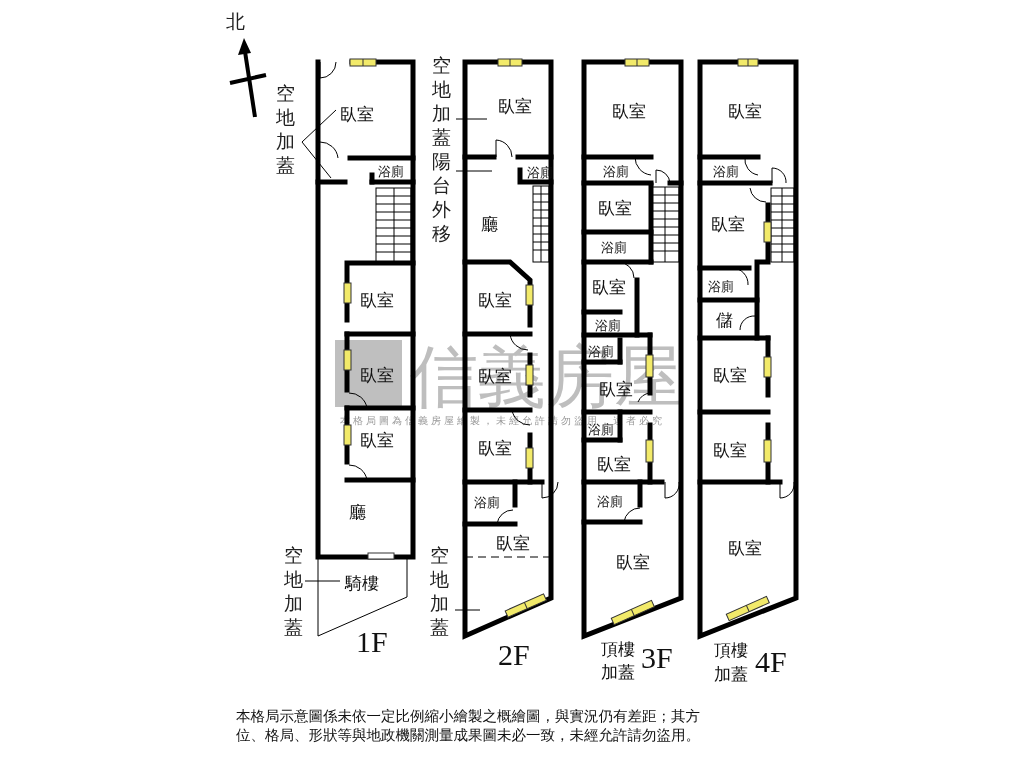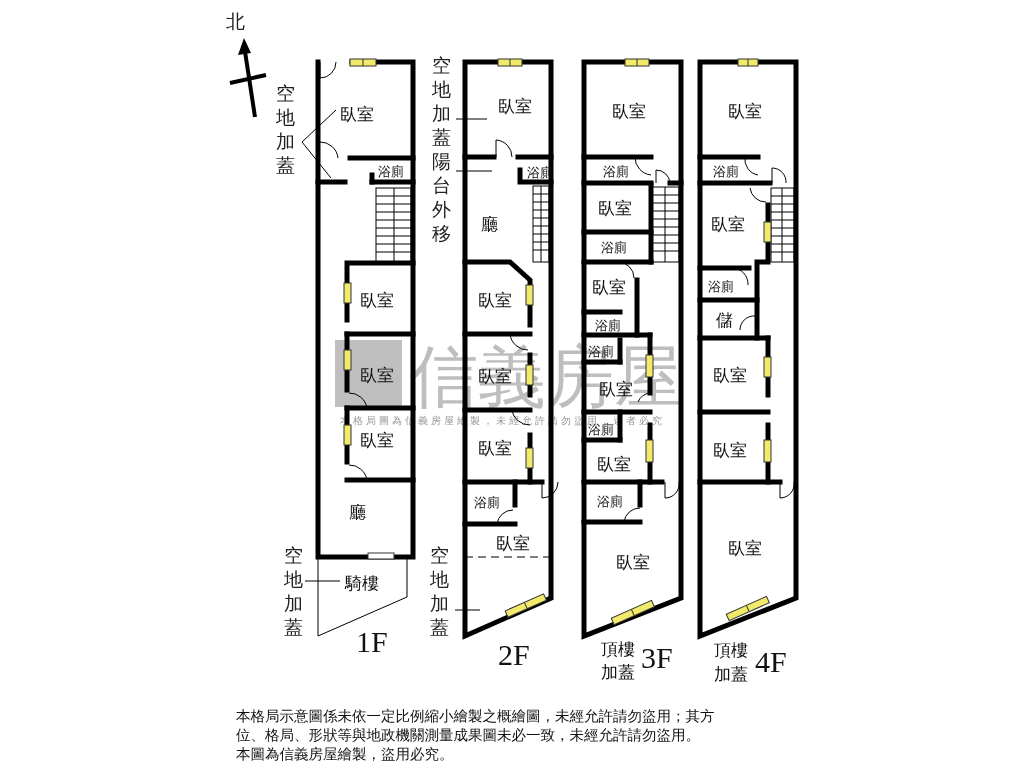--- a/index.html
+++ b/index.html
@@ -282,16 +282,15 @@
     <text x="713" y="381" class="lbl">臥室</text>
     <text x="713" y="456" class="lbl">臥室</text>
     <text x="728" y="554" class="lbl">臥室</text>
     <text x="714" y="656" class="lbl">頂樓</text>
     <text x="714" y="680" class="lbl">加蓋</text>
     <text x="755" y="672" class="floor">4F</text>
   </g>
 </svg>
 
 <div class="note">
-  <div>本格局示意圖係未依一定比例縮小繪製之概繪圖，未經允許請勿盜用；其方</div>
+  <div>本格局示意圖係未依一定比例縮小繪製之概繪圖，與實況仍有差距；其方</div>
   <div>位、格局、形狀等與地政機關測量成果圖未必一致，未經允許請勿盜用。</div>
-  <div>本圖為信義房屋繪製，盜用必究。</div>
 </div>
 
 </body></html>

